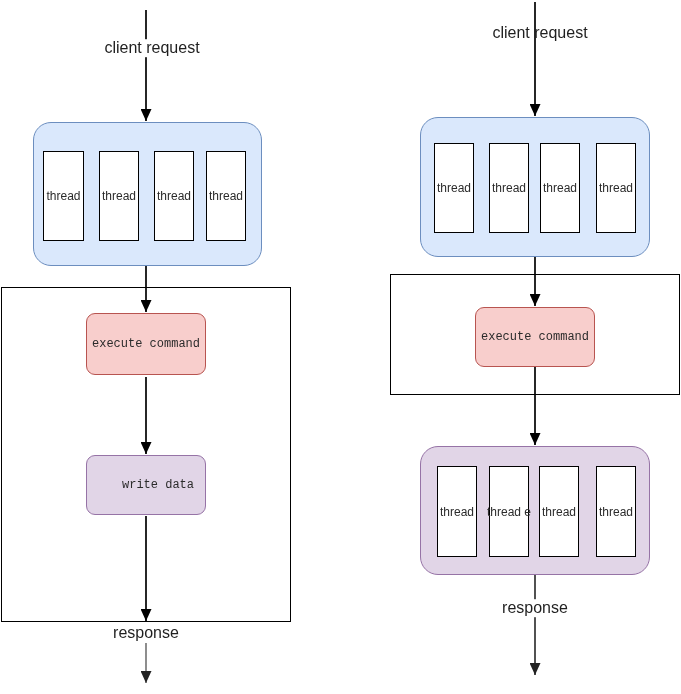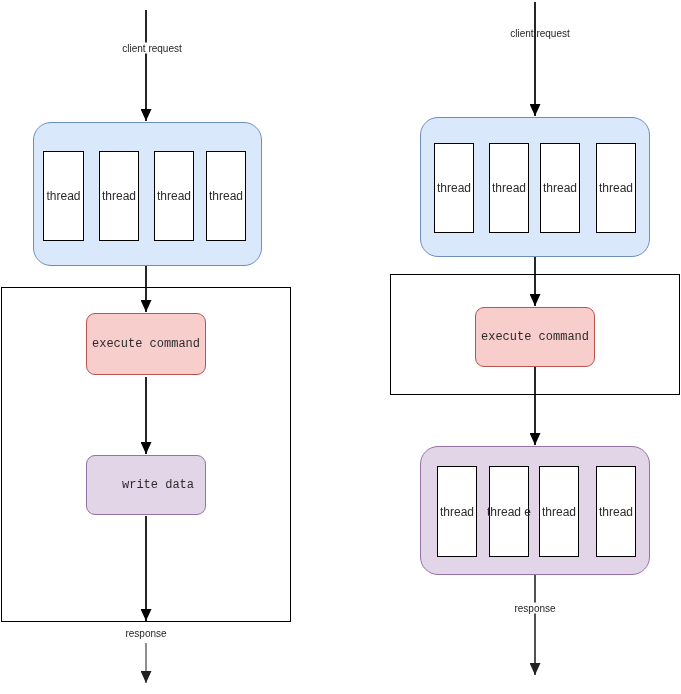--- a/index.html
+++ b/index.html
@@ -50,21 +50,21 @@
     color: #2b2b2b;
     font-family: Liberation Mono, monospace;
   }
   .step-red    { background: #f8cecc; border-color: #b85450; }
   .step-purple { background: #e1d5e7; border-color: #9673a6; padding-left: 24px; }
 
   
   .edge-label {
     position: absolute;
     transform: translate(-50%, -50%);
-    font-size: 10px;
+    font-size: 16px;
     color: #1f1f1f;
     white-space: nowrap;
     line-height: 1.1;
   }
   .edge-label.bg { background: #ffffff; padding: 0 2px; }
 
   svg.edges { position: absolute; left: 0; top: 0; pointer-events: none; }
 </style>
 </head>
 <body>

